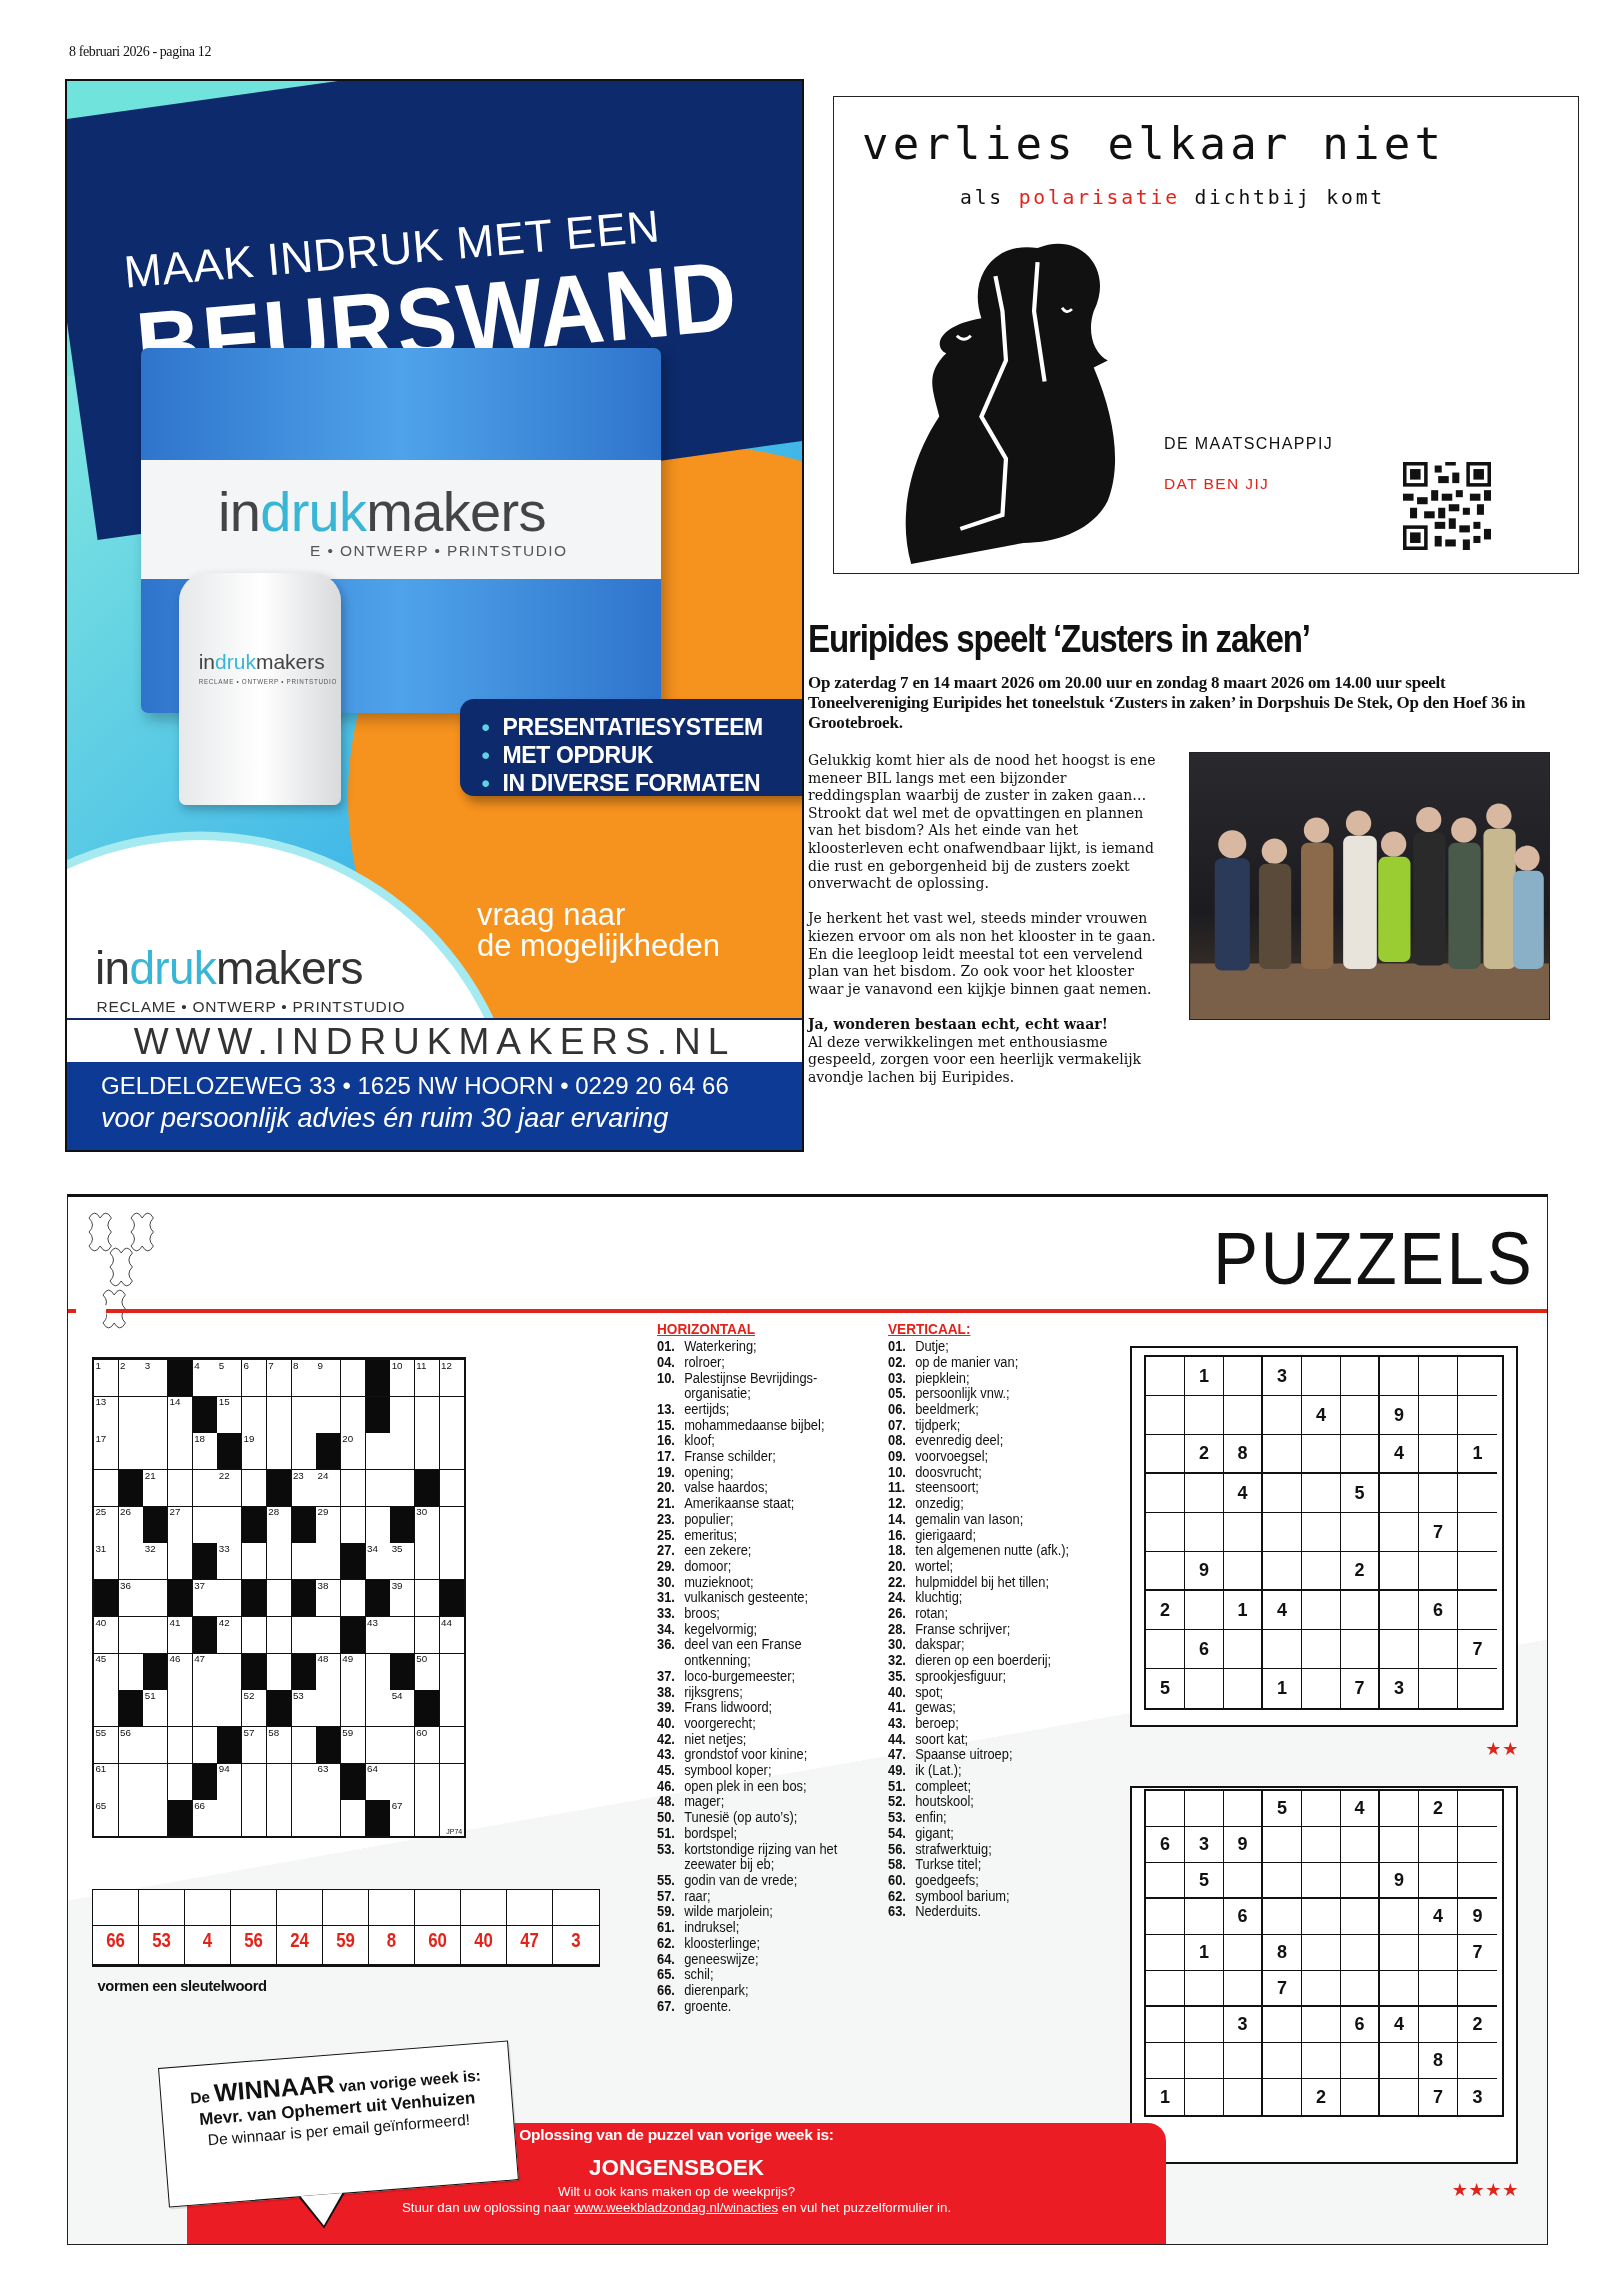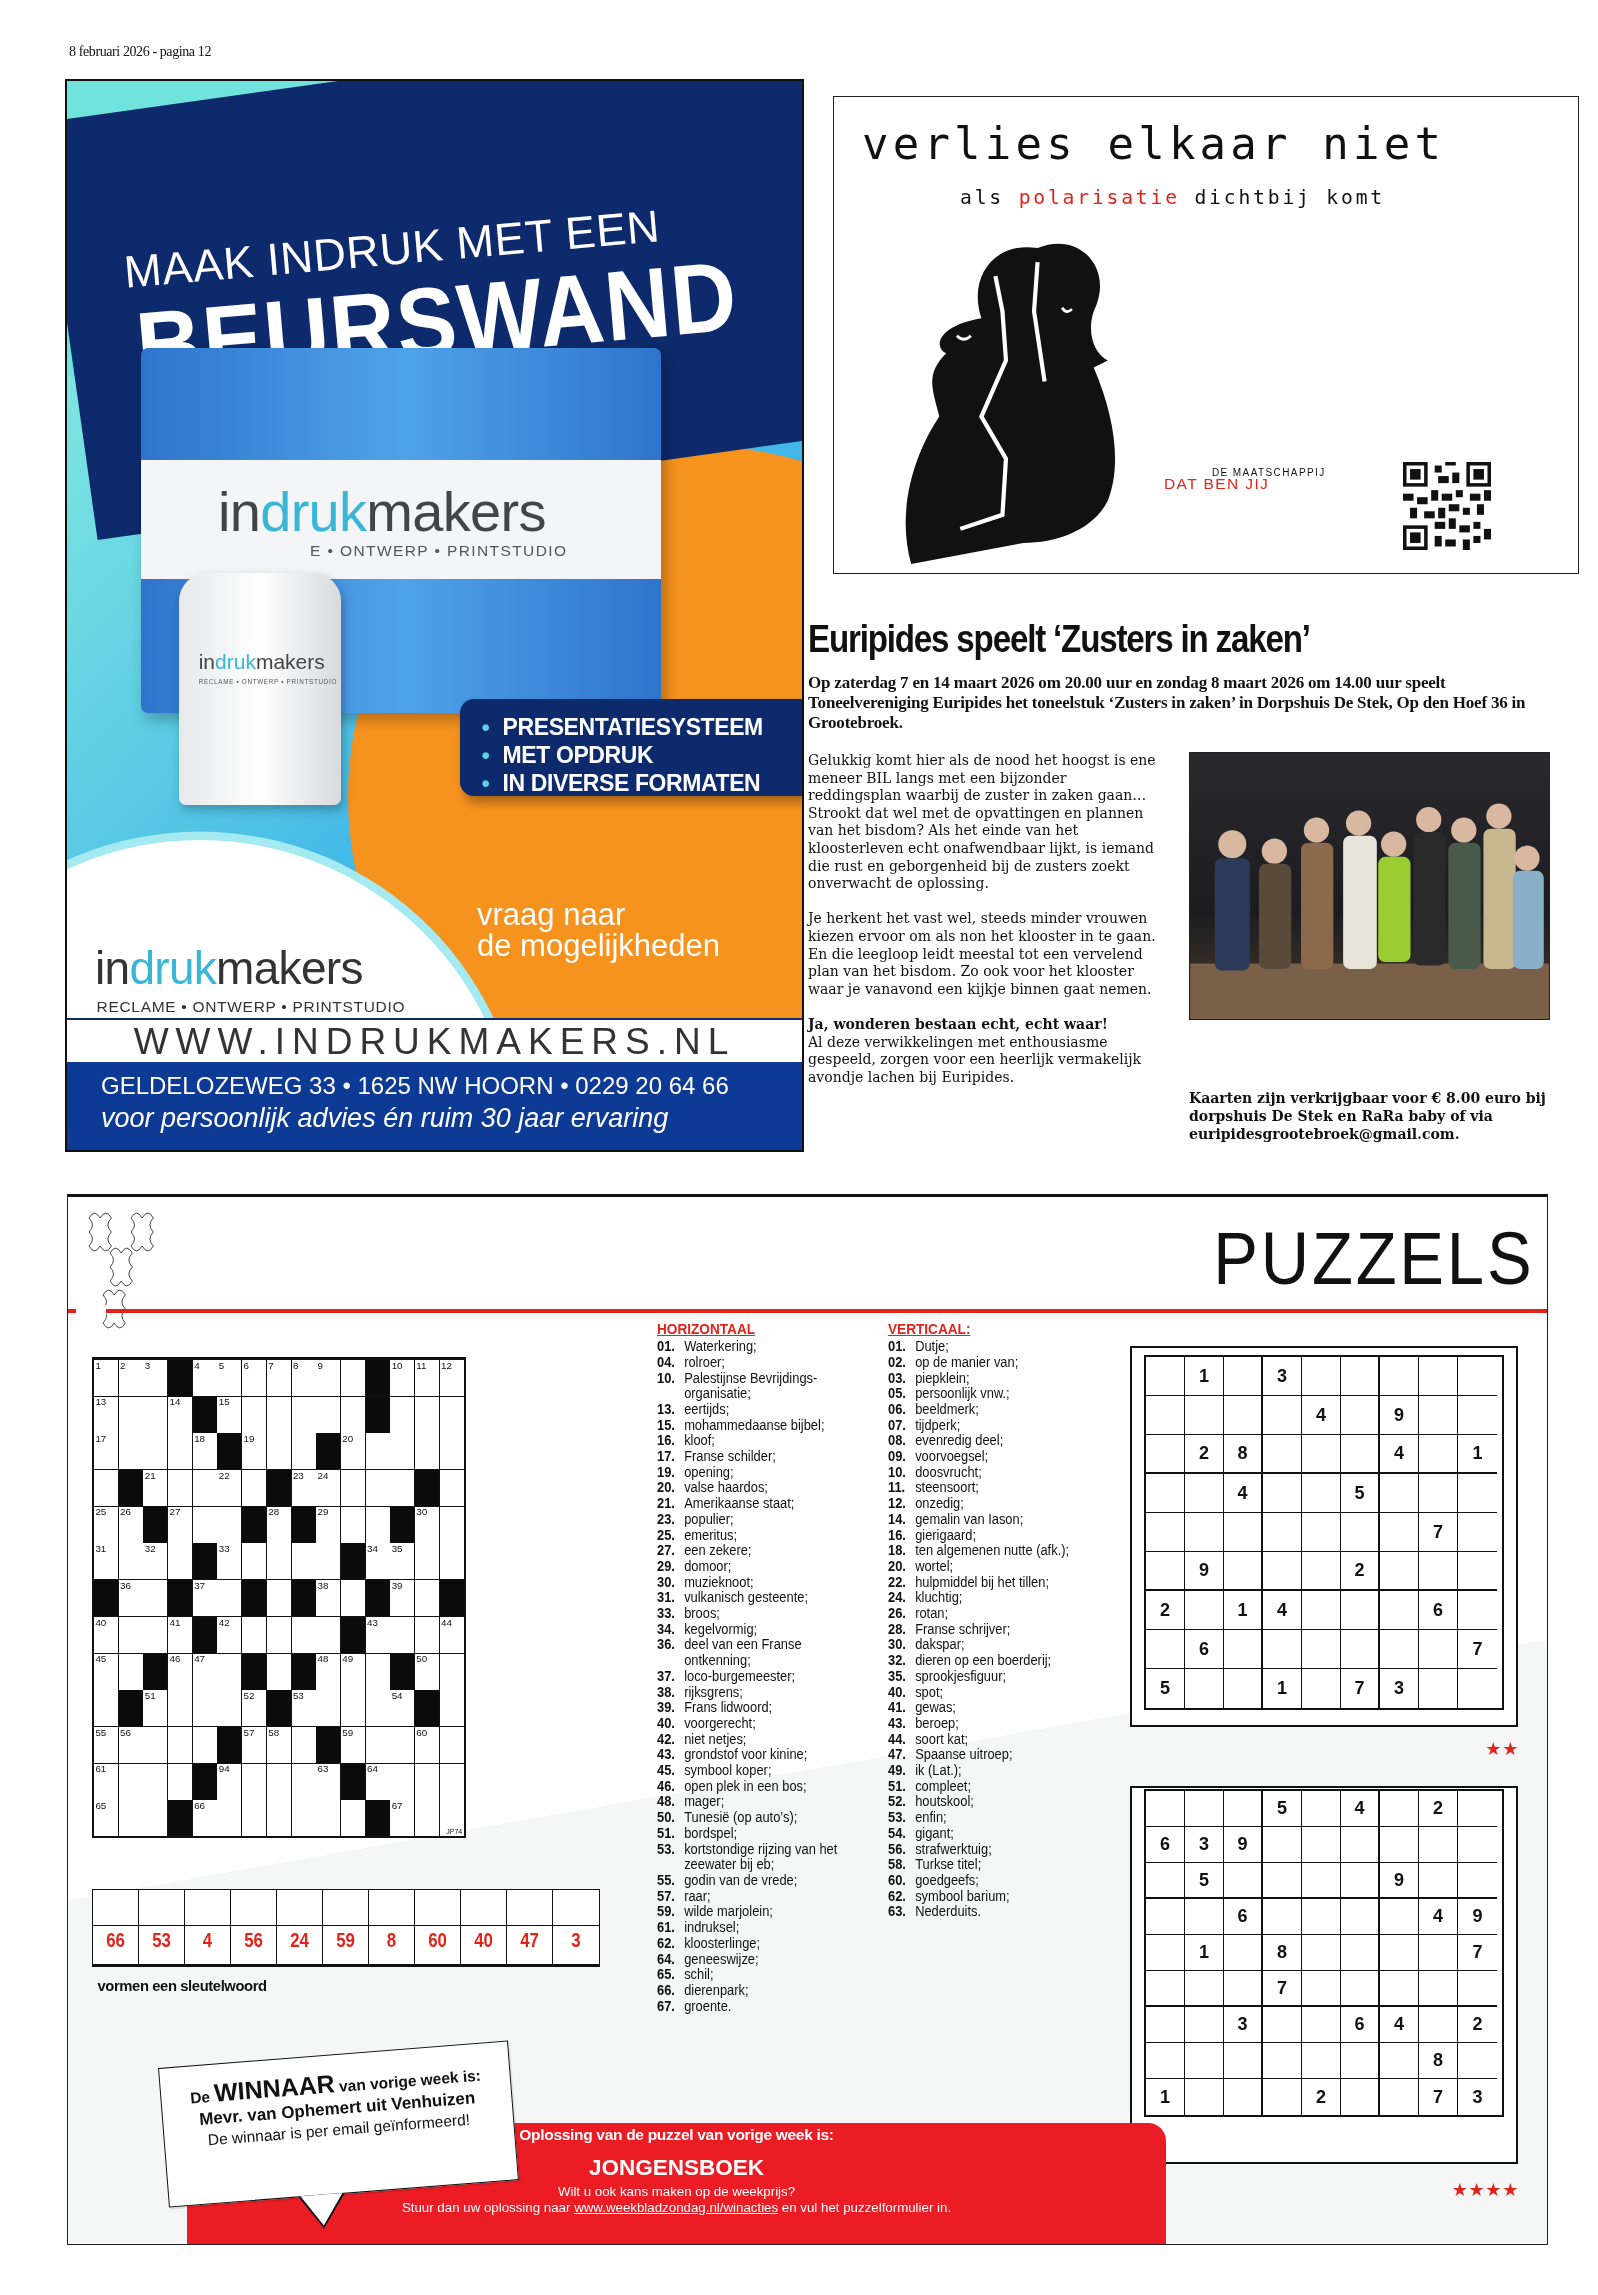--- a/index.html
+++ b/index.html
@@ -37,21 +37,21 @@
   .ad-indruk .addr-bar .slogan { font-size: 27px; line-height: 34px; font-style: italic; }
 
   
   .ad-sire { position: absolute; left: 833px; top: 96px; width: 746px; height: 478px; border: 1.4px solid #222; background: #fff; overflow: hidden; }
   .ad-sire .title { position: absolute; left: 28px; top: 21px; font-family: "DejaVu Sans Mono", monospace; font-size: 44px; letter-spacing: 4.2px; color: #111; white-space: nowrap; }
   .ad-sire .subtitle { position: absolute; left: 126px; top: 89px; font-family: "DejaVu Sans Mono", monospace; font-size: 19.7px; letter-spacing: 2.8px; color: #111; white-space: nowrap; }
   .ad-sire .subtitle .red { color: #e2231a; }
   .ad-sire .figure { position: absolute; left: 49px; top: 137px; width: 267px; height: 337px; }
   .ad-sire .logo { position: absolute; left: 330px; top: 274px; font-family: "DejaVu Sans", sans-serif; font-size: 77px; font-weight: bold; letter-spacing: -2.8px; color: #111; }
   .ad-sire .logo .bar { display: inline-block; width: 9.8px; height: 60px; background: #e2231a; margin: 0 4.2px; vertical-align: -2.8px; }
-  .ad-sire .tag1 { position: absolute; left: 330px; top: 370px; font-size: 10px; letter-spacing: 1.4px; margin-left: 48px; }
+  .ad-sire .tag1 { position: absolute; left: 330px; top: 338px; font-size: 16px; letter-spacing: 1.4px; }
   .ad-sire .tag2 { position: absolute; left: 330px; top: 378px; font-size: 15.5px; letter-spacing: 1.4px; color: #e2231a; }
   .ad-sire .qr { position: absolute; left: 569px; top: 365px; width: 88px; height: 88px; }
 
   
   .article { position: absolute; left: 808px; top: 604px; width: 745px; }
   .article .headline { font-family: "Liberation Sans Narrow", "Liberation Sans", sans-serif; font-weight: bold; font-size: 39px; letter-spacing: -1.4px; transform: scaleX(0.85); transform-origin: left; white-space: nowrap; margin-top: 12.6px; }
   .article .lede { font-family: "Liberation Serif", serif; font-weight: bold; font-size: 17px; line-height: 19.7px; margin-top: 12.6px; letter-spacing: -0.2px; }
   .article .body-col { position: absolute; left: 0; top: 148px; width: 351px; font-family: "DejaVu Serif", serif; font-size: 14px; line-height: 17.6px; }
   .article .body-col p { margin-bottom: 17.6px; text-align: left; }
   .article .body-col .sub { font-weight: bold; }
@@ -241,21 +241,20 @@
           <rect x="318" y="113" width="46" height="190" rx="10" fill="#2a2a2a"></rect>
         <circle cx="390" cy="110" r="18" fill="#d8b8a0"></circle>
           <rect x="368" y="128" width="46" height="180" rx="10" fill="#4a5a4a"></rect>
         <circle cx="440" cy="90" r="18" fill="#d8b8a0"></circle>
           <rect x="418" y="108" width="46" height="200" rx="10" fill="#c8b890"></rect>
         <circle cx="480" cy="150" r="18" fill="#d8b8a0"></circle>
           <rect x="460" y="168" width="44" height="140" rx="10" fill="#8ab0c8"></rect>
       </g>
     </svg>
   </div>
-  <p class="caption">Kaarten zijn verkrijgbaar voor € 8.00 euro bij dorpshuis De Stek en RaRa baby of via euripidesgrootebroek@gmail.com.</p>
 </article>
 
 <section class="puzzles">
   <div class="bg-tiles"></div>
   <svg class="pieces" viewBox="0 0 150 200">
     <g fill="none" stroke="#222" stroke-width="1.2">
       <path d="M10 20 q8 -14 16 0 q8 -14 16 0 q-10 10 0 20 q-10 10 0 20 q-8 14 -16 0 q-8 14 -16 0 q10 -10 0 -20 q10 -10 0 -20 Z"></path>
       <path d="M70 20 q8 -14 16 0 q8 -14 16 0 q-10 10 0 20 q-10 10 0 20 q-8 14 -16 0 q-8 14 -16 0 q10 -10 0 -20 q10 -10 0 -20 Z"></path>
       <path d="M40 70 q8 -14 16 0 q8 -14 16 0 q-10 10 0 20 q-10 10 0 20 q-8 14 -16 0 q-8 14 -16 0 q10 -10 0 -20 q10 -10 0 -20 Z"></path>
       <path d="M30 130 q8 -14 16 0 q8 -14 16 0 q-10 10 0 20 q-10 10 0 20 q-8 14 -16 0 q-8 14 -16 0 q10 -10 0 -20 q10 -10 0 -20 Z"></path>

